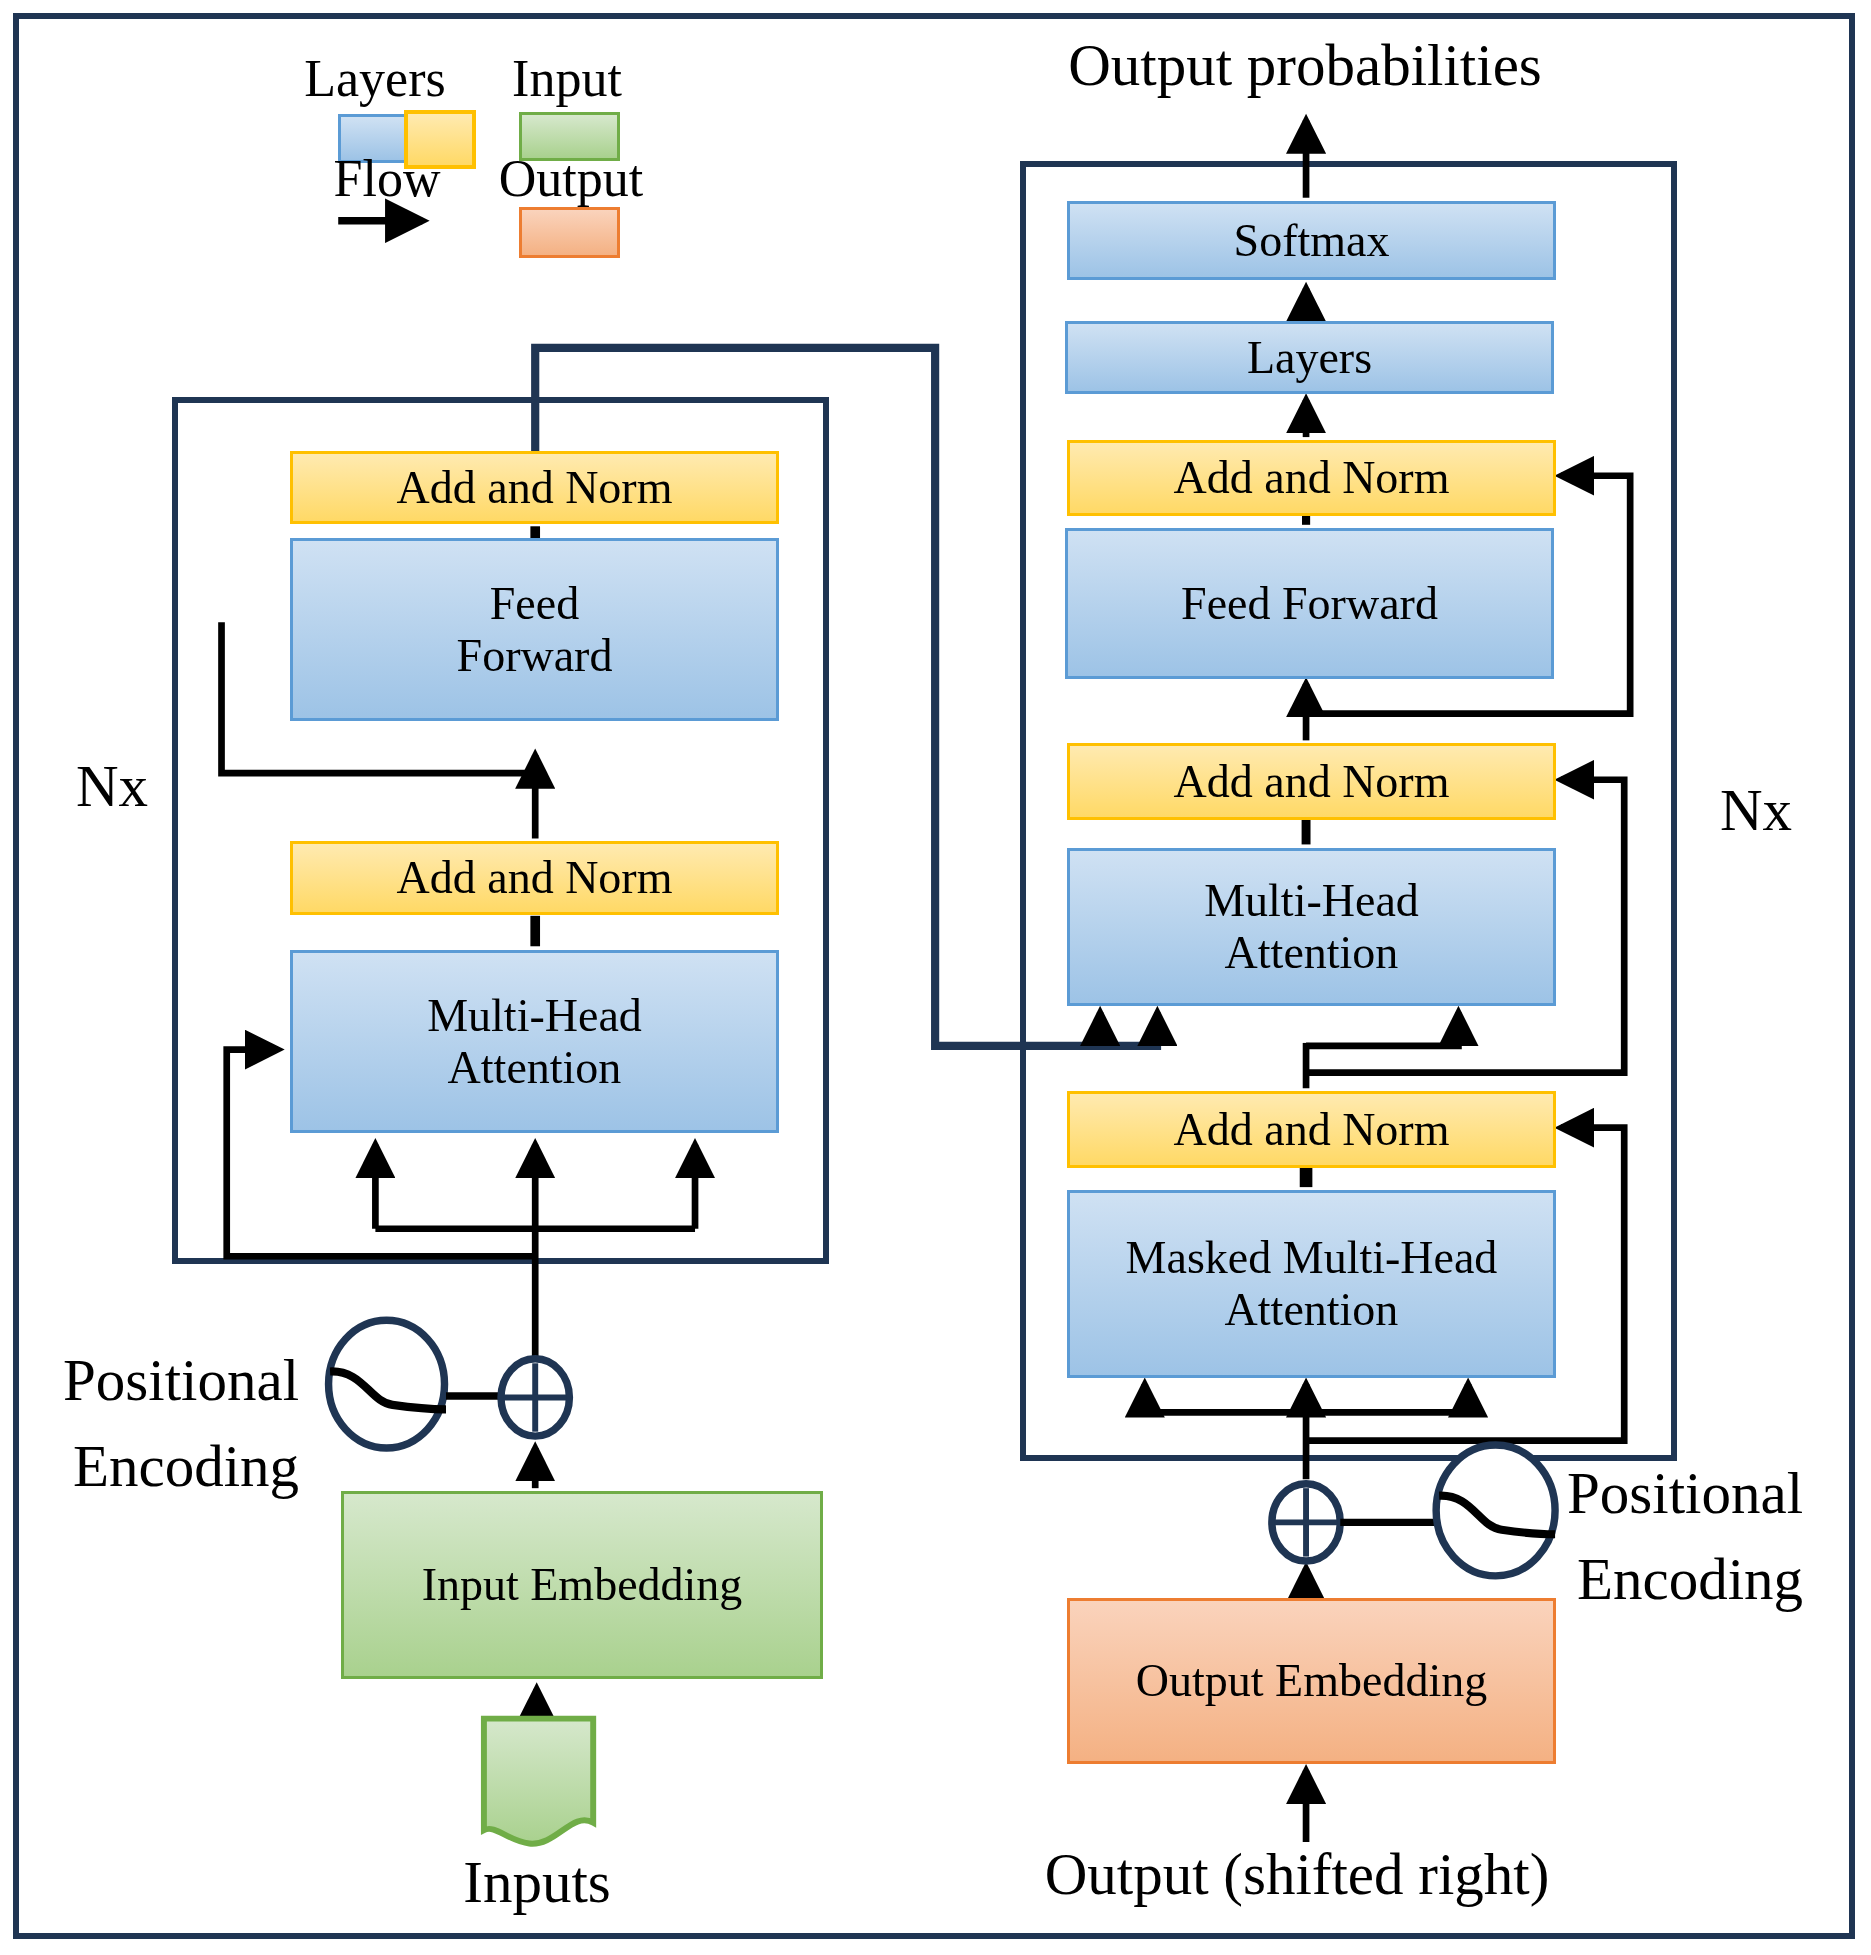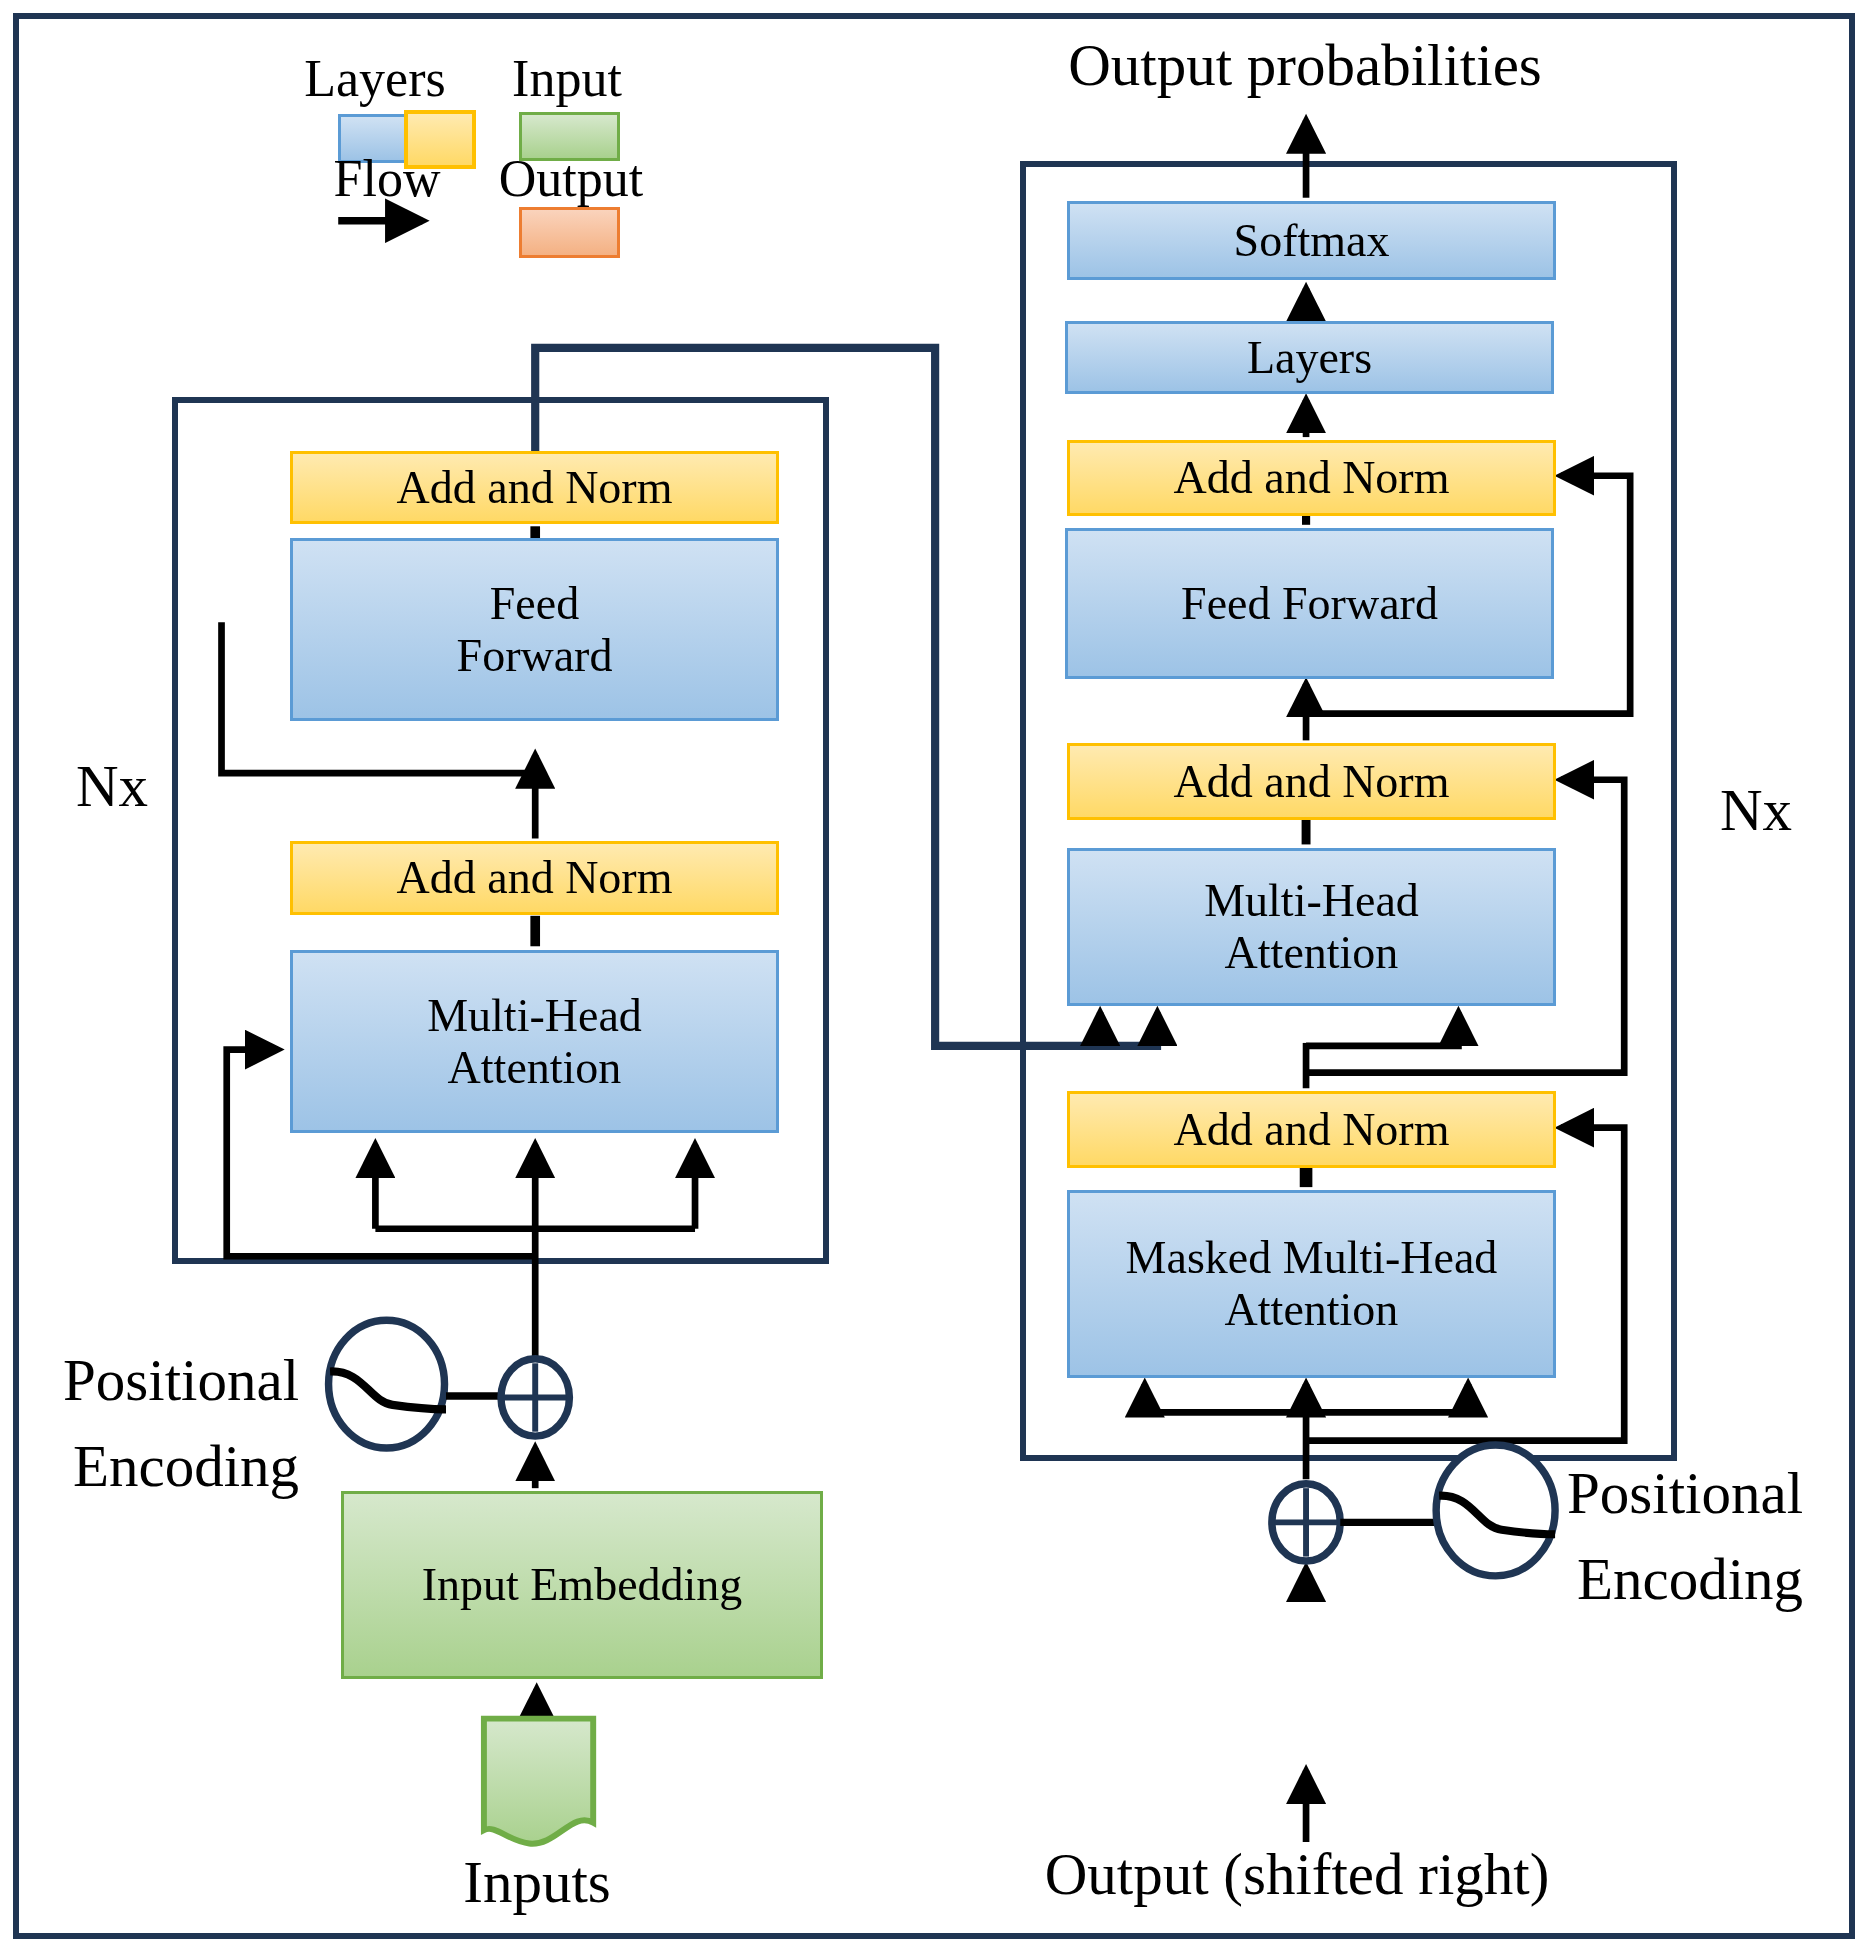--- a/index.html
+++ b/index.html
@@ -206,15 +206,18 @@
   </div>
   <div class="box yellow" style="left:1067px;top:1091px;width:483px;height:71px;">
     <span>Add and Norm</span>
   </div>
   <div class="box blue" style="left:1067px;top:1190px;width:483px;height:182px;">
     <span>
       <span style="display:block;">Masked Multi-Head</span>
       <span style="display:block;">Attention</span>
     </span>
   </div>
+  <div class="box orange" style="left:1067px;top:1598px;width:483px;height:160px;">
+    <span>Output Embedding</span>
+  </div>
 
 </div>
 
 
 </body></html>

